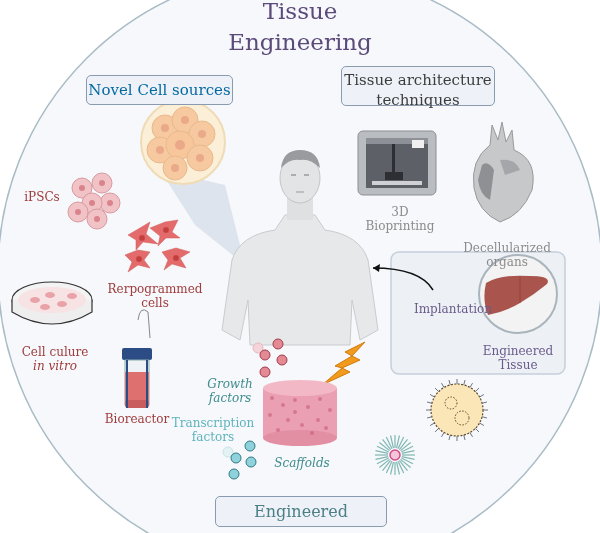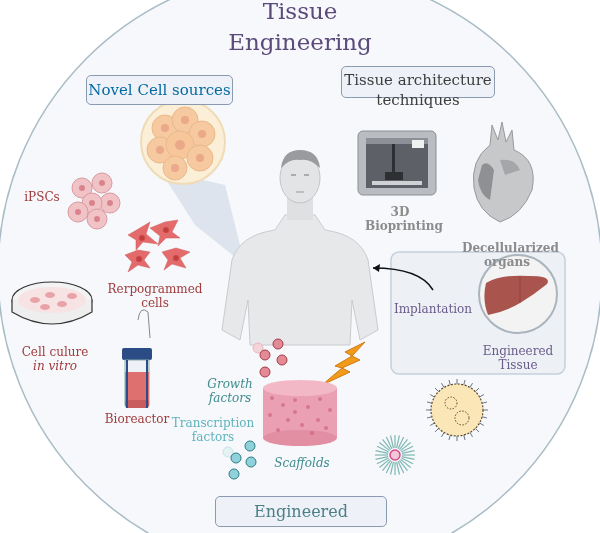--- a/index.html
+++ b/index.html
@@ -3,21 +3,21 @@
 <meta charset="utf-8">
 <style>
   html, body { margin:0; padding:0; background:#ffffff; }
   body { width:600px; height:533px; position:relative; overflow:hidden; font-family:"DejaVu Serif", serif; }
   .abs { position:absolute; }
   #stage { position:absolute; left:0; top:0; width:600px; height:533px; }
   .title { position:absolute; left:0; width:600px; text-align:center; color:#5b4a7a; font-size:23px; line-height:29px; }
   .box { position:absolute; border:1.5px solid #8a9bb0; border-radius:5px; background:#eef2f8; text-align:center; }
   .lbl { position:absolute; text-align:center; font-size:12px; line-height:14px; }
   .red { color:#a03c3c; }
-  .gray { color:#8b8b8b;font-weight:bold; }
+  .gray { color:#8b8b8b; }
   .purple { color:#6a5b8a; }
   .teal { color:#3e8c8e;font-style:italic; }
   .cyan { color:#5eb3bd; }
 </style>
 </head>
 <body>
 
 <div id="stage">
   <svg class="abs" style="left:0;top:0" width="600" height="533" viewBox="0 0 600 533">
 
@@ -226,21 +226,21 @@
         <line x1="475.3847763108502" y1="391.6152236891498" x2="478.920310216783" y2="388.079689783217" stroke="#6a7380" stroke-width="1"></line>
         <line x1="479.51666049839537" y1="397" x2="483.8467875173176" y2="394.5" stroke="#6a7380" stroke-width="1"></line>
         <line x1="482.1140714835158" y1="403.27070482733444" x2="486.94370061496113" y2="401.97660960182185" stroke="#6a7380" stroke-width="1"></line>
       </g>
   </svg>
 
   <div class="title" style="top:-3px">Tissue</div>
   <div class="title" style="top:28px">Engineering</div>
 
   <div class="box red" style="left:86px;top:75px;width:145px;height:28px;line-height:28px;font-size:15px;color:#0369a1;">Novel Cell sources</div>
-  <div class="box" style="left:341px;top:66px;width:154px;height:32px;font-size:15px;line-height:20px;color:#3d3d3d;padding-top:3px;box-sizing:border-box;">
+  <div class="box" style="left:341px;top:66px;width:154px;height:40px;font-size:15px;line-height:20px;color:#3d3d3d;padding-top:3px;box-sizing:border-box;">
     <div>Tissue architecture</div>
     <div>techniques</div>
   </div>
   <div class="box" style="left:215px;top:496px;width:170px;height:29px;line-height:29px;font-size:16px;color:#4a7f85;">Engineered materials</div>
 
   <div class="lbl red" style="left:22px;top:190px;width:40px;">iPSCs</div>
   <div class="lbl red" style="left:105px;top:282px;width:100px;">
     <div>Rerpogrammed</div>
     <div>cells</div>
   </div>
@@ -252,21 +252,21 @@
 
   <div class="lbl gray" style="left:365px;top:205px;width:70px;">
     <div>3D</div>
     <div>Bioprinting</div>
   </div>
   <div class="lbl gray" style="left:462px;top:205px;width:90px;margin-top:36px;">
     <div>Decellularized</div>
     <div>organs</div>
   </div>
 
-  <div class="lbl purple" style="left:392px;top:302px;width:82px;">Implantation</div>
+  <div class="lbl purple" style="left:392px;top:302px;width:82px;padding-left:20px;">Implantation</div>
   <div class="lbl purple" style="left:482px;top:344px;width:72px;">
     <div>Engineered</div>
     <div>Tissue</div>
   </div>
 
   <div class="lbl teal" style="left:200px;top:377px;width:60px;">
     <div>Growth</div>
     <div>factors</div>
   </div>
   <div class="lbl cyan" style="left:170px;top:416px;width:86px;">

